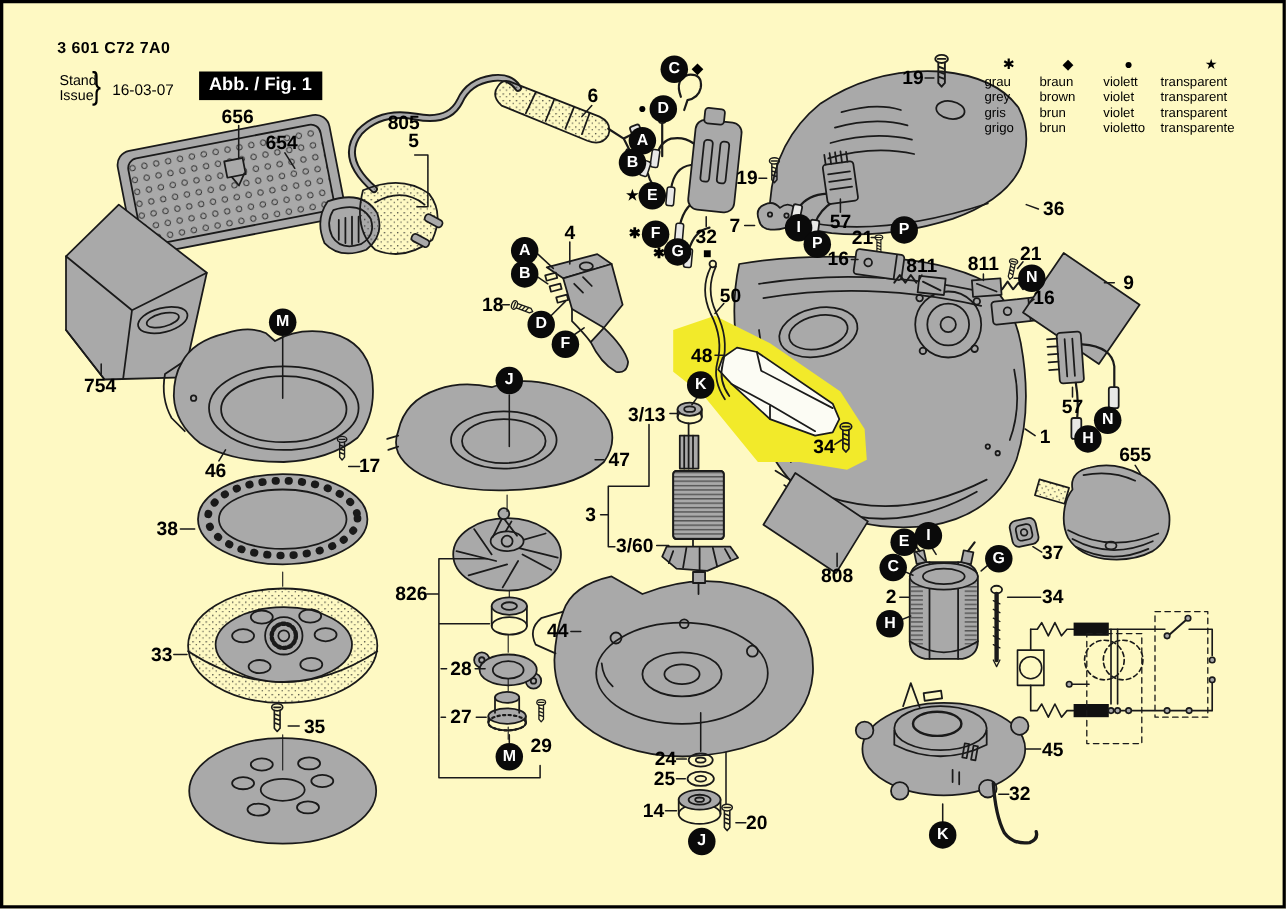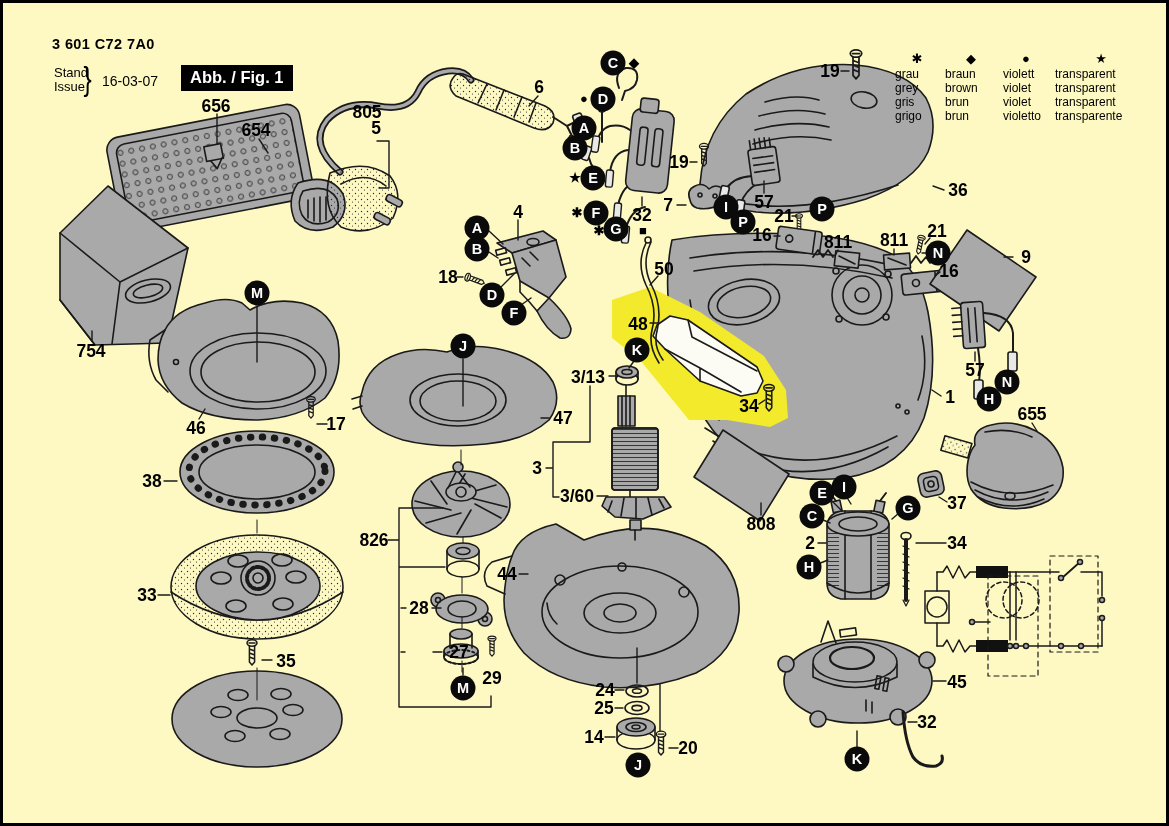--- a/index.html
+++ b/index.html
@@ -486,21 +486,21 @@
       <div class="callout" style="left: 286px; top: 661px;">35</div>
       <div class="callout" style="left: 539px; top: 87px;">6</div>
       <div class="callout" style="left: 518px; top: 212px;">4</div>
       <div class="callout" style="left: 448px; top: 277px;">18</div>
       <div class="callout" style="left: 563px; top: 418px;">47</div>
       <div class="callout" style="left: 588px; top: 377px;">3/13</div>
       <div class="callout" style="left: 537px; top: 468px;">3</div>
       <div class="callout" style="left: 577px; top: 496px;">3/60</div>
       <div class="callout" style="left: 374px; top: 540px;">826</div>
       <div class="callout" style="left: 419px; top: 608px;">28</div>
-      <div class="callout" style="left: 419px; top: 652px; margin-left: 40px;">27</div>
+      <div class="callout" style="left: 419px; top: 652px;">27</div>
       <div class="callout" style="left: 492px; top: 678px;">29</div>
       <div class="callout" style="left: 507px; top: 574px;">44</div>
       <div class="callout" style="left: 605px; top: 690px;">24</div>
       <div class="callout" style="left: 604px; top: 708px;">25</div>
       <div class="callout" style="left: 594px; top: 737px;">14</div>
       <div class="callout" style="left: 688px; top: 748px;">20</div>
       <div class="callout" style="left: 679px; top: 162px;">19</div>
       <div class="callout" style="left: 668px; top: 205px;">7</div>
       <div class="callout" style="left: 642px; top: 215px;">32</div>
       <div class="callout" style="left: 764px; top: 202px;">57</div>

